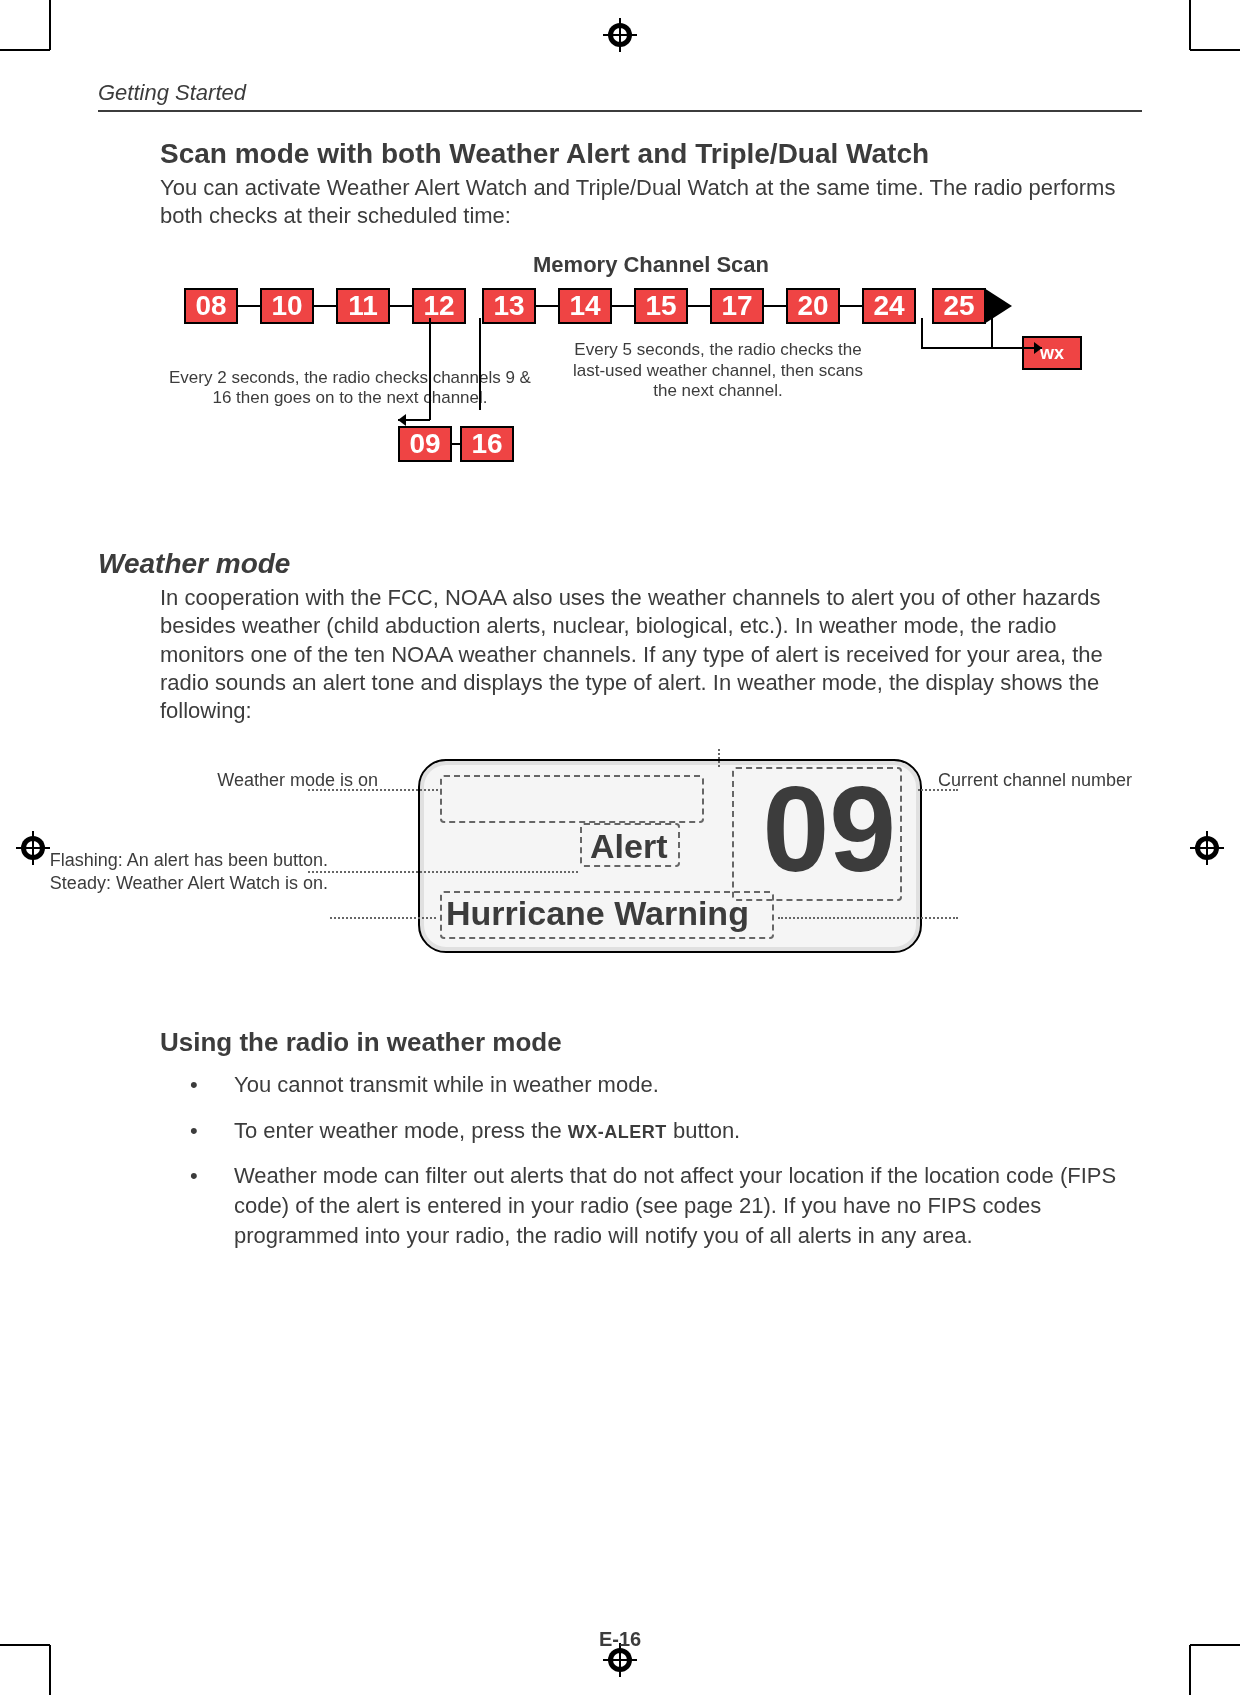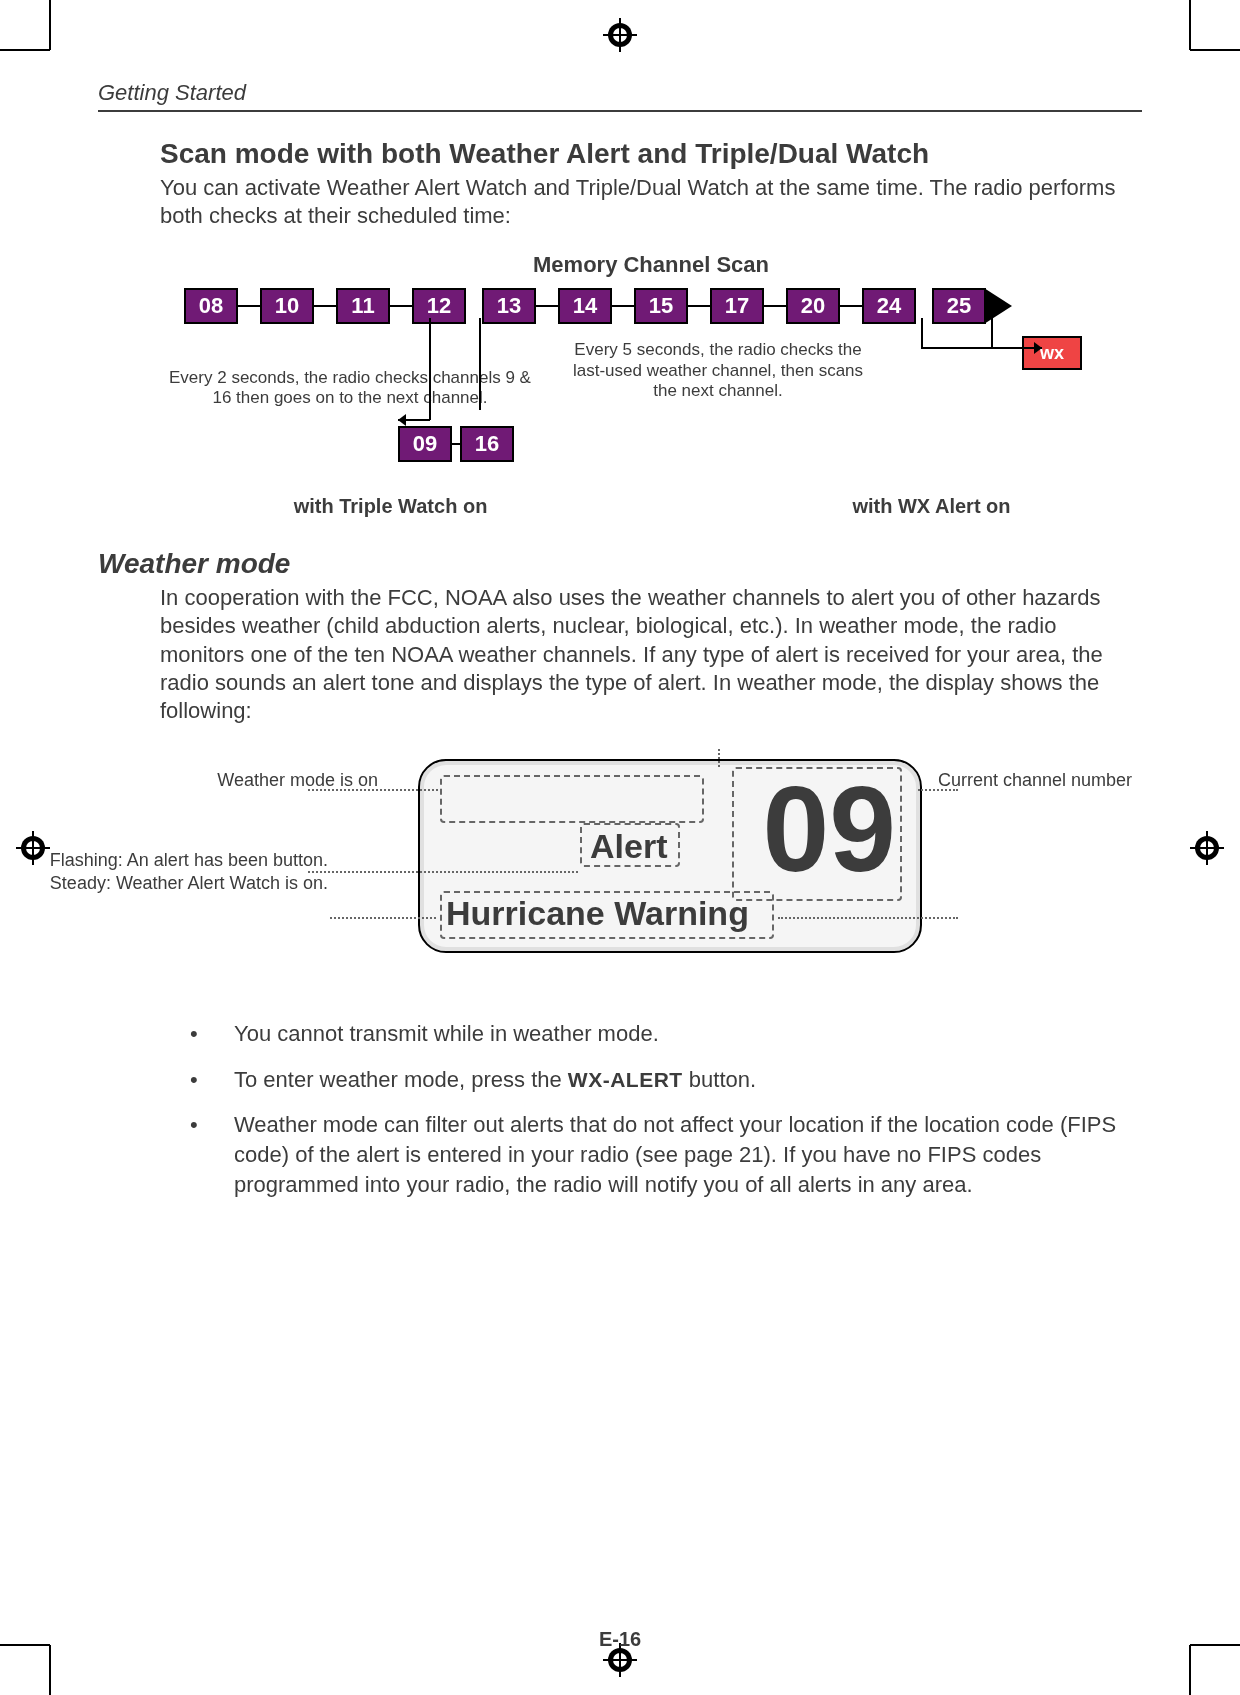--- a/index.html
+++ b/index.html
@@ -36,22 +36,22 @@
   }
   p.lead{
     font-size:22px; line-height:1.28; margin:0 0 22px 62px;
   }
   .diagram{
     position:relative; height:260px; margin:6px 0 12px 62px;
   }
   .diag-title{ text-align:center; font-weight:bold; font-size:22px; margin-bottom:10px;}
   .chan-row{ display:flex; align-items:center; gap:0; margin-left:24px;}
   .chan{
-    width:50px; height:32px; border:2px solid #000; background:#701a75; color:#fff;
-    font-weight:bold; font-size:22px; display:flex; align-items:center; justify-content:center;
+    width:50px; height:32px; border:2px solid #000; background:#ef4444; color:#fff;
+    font-weight:bold; font-size:28px; display:flex; align-items:center; justify-content:center;
   }
   .link{ width:22px; height:2px; background:#000; }
   .gap{ width:16px; }
   .arrowhead{
     width:0;height:0;border-top:18px solid transparent;border-bottom:18px solid transparent;
     border-left:28px solid #000; margin-left:-2px;
   }
   .below{
     position:relative; margin-top:16px; display:flex; gap:28px; margin-left:0;
   }
@@ -94,21 +94,21 @@
   }
   .dashbox{ position:absolute; border:2px dashed #666; border-radius:4px;}
   .callout{ position:absolute; font-size:18px; line-height:1.25; }
   .callout.right{ left:840px; width:300px;}
   .callout.left{ text-align:right; width:280px;}
   .dots{ position:absolute; border-top:2px dotted #666; height:0;}
   h3.sub{ font-size:26px; font-weight:bold; margin:18px 0 12px 62px;}
   ul.bul{ margin:0 0 0 92px; padding:0; list-style:none;}
   ul.bul > li{ position:relative; font-size:22px; line-height:1.35; margin-bottom:16px; padding-left:44px;}
   ul.bul > li::before{ content:"•"; position:absolute; left:0; top:0; font-size:22px;}
-  .smallcaps{ font-size:21px; font-weight:bold; letter-spacing:0.5px;}
+  .smallcaps{ font-size:18px; font-weight:bold; letter-spacing:0.5px;}
   .folio{ position:absolute; bottom:44px; left:0; right:0; text-align:center; font-weight:bold; font-size:20px;}
 </style>
 </head>
 <body>
 
 <svg class="crop" style="left:0;top:0" width="90" height="90">
     <path d="M50 0 V50 M0 50 H50" stroke="#000" stroke-width="2" fill="none"></path>
   </svg>
 <svg class="crop" style="right:0;top:0" width="90" height="90">
     <path d="M40 0 V50 M90 50 H40" stroke="#000" stroke-width="2" fill="none"></path>
@@ -195,24 +195,20 @@
       <path d="M60 0 V92 M110 0 V92 M28 102 H60 M60 92 V102" stroke="#000" stroke-width="2" fill="none"></path>
       <path d="M28 102 l8 -6 v12 z" fill="#000"></path>
     </svg>
 
     <div class="wxbox">wx</div>
     <svg style="position:absolute;right:30px;top:66px;" width="220" height="70">
       <path d="M30 0 V30 H150 M100 0 V30" stroke="#000" stroke-width="2" fill="none"></path>
       <path d="M150 30 l-8 -6 v12 z" fill="#000"></path>
     </svg>
 
-    <div class="caps-row" style="position:absolute;bottom:-6px;left:0;right:0;">
-      <div class="sub-caption">with Triple Watch on</div>
-      <div class="sub-caption">with WX Alert on</div>
-    </div>
   </div>
 
   <h2 class="italic">Weather mode</h2>
   <p class="lead" style="margin-left:62px;margin-bottom:10px;">In cooperation with the FCC, NOAA also uses the weather channels to alert you of other hazards besides weather (child abduction alerts, nuclear, biological, etc.). In weather mode, the radio monitors one of the ten NOAA weather channels. If any type of alert is received for your area, the radio sounds an alert tone and displays the type of alert. In weather mode, the display shows the following:</p>
 
   <div class="lcd-block">
     <div class="lcd">
       <div class="alert">Alert</div>
       <div class="big">09</div>
       <div class="line2">Hurricane Warning</div>
@@ -228,20 +224,21 @@
     <div class="dots" style="left:820px;top:40px;width:40px;"></div>
     <div class="dots" style="left:680px;top:168px;width:180px;"></div>
     <div class="dots" style="left:232px;top:168px;width:106px;"></div>
     <div class="dots" style="border-top:none;border-left:2px dotted #666;left:620px;top:0;height:18px;width:0;"></div>
 
     <div class="callout left" style="left:0;top:20px;">Weather mode is on</div>
     <div class="callout left" style="left:-50px;top:100px;width:280px;">Flashing: An alert has been button. Steady: Weather Alert Watch is on.</div>
     <div class="callout right" style="top:20px;">Current channel number</div>
   </div>
 
+  <h3 class="sub">Using the radio in weather mode</h3>
   <ul class="bul">
     <li>You cannot transmit while in weather mode.</li>
     <li>To enter weather mode, press the <span class="smallcaps">WX-ALERT</span> button.</li>
     <li>Weather mode can filter out alerts that do not affect your location if the location code (FIPS code) of the alert is entered in your radio (see page 21). If you have no FIPS codes programmed into your radio, the radio will notify you of all alerts in any area.</li>
   </ul>
 
 </div>
 
 <div class="folio">E-16</div>
 

